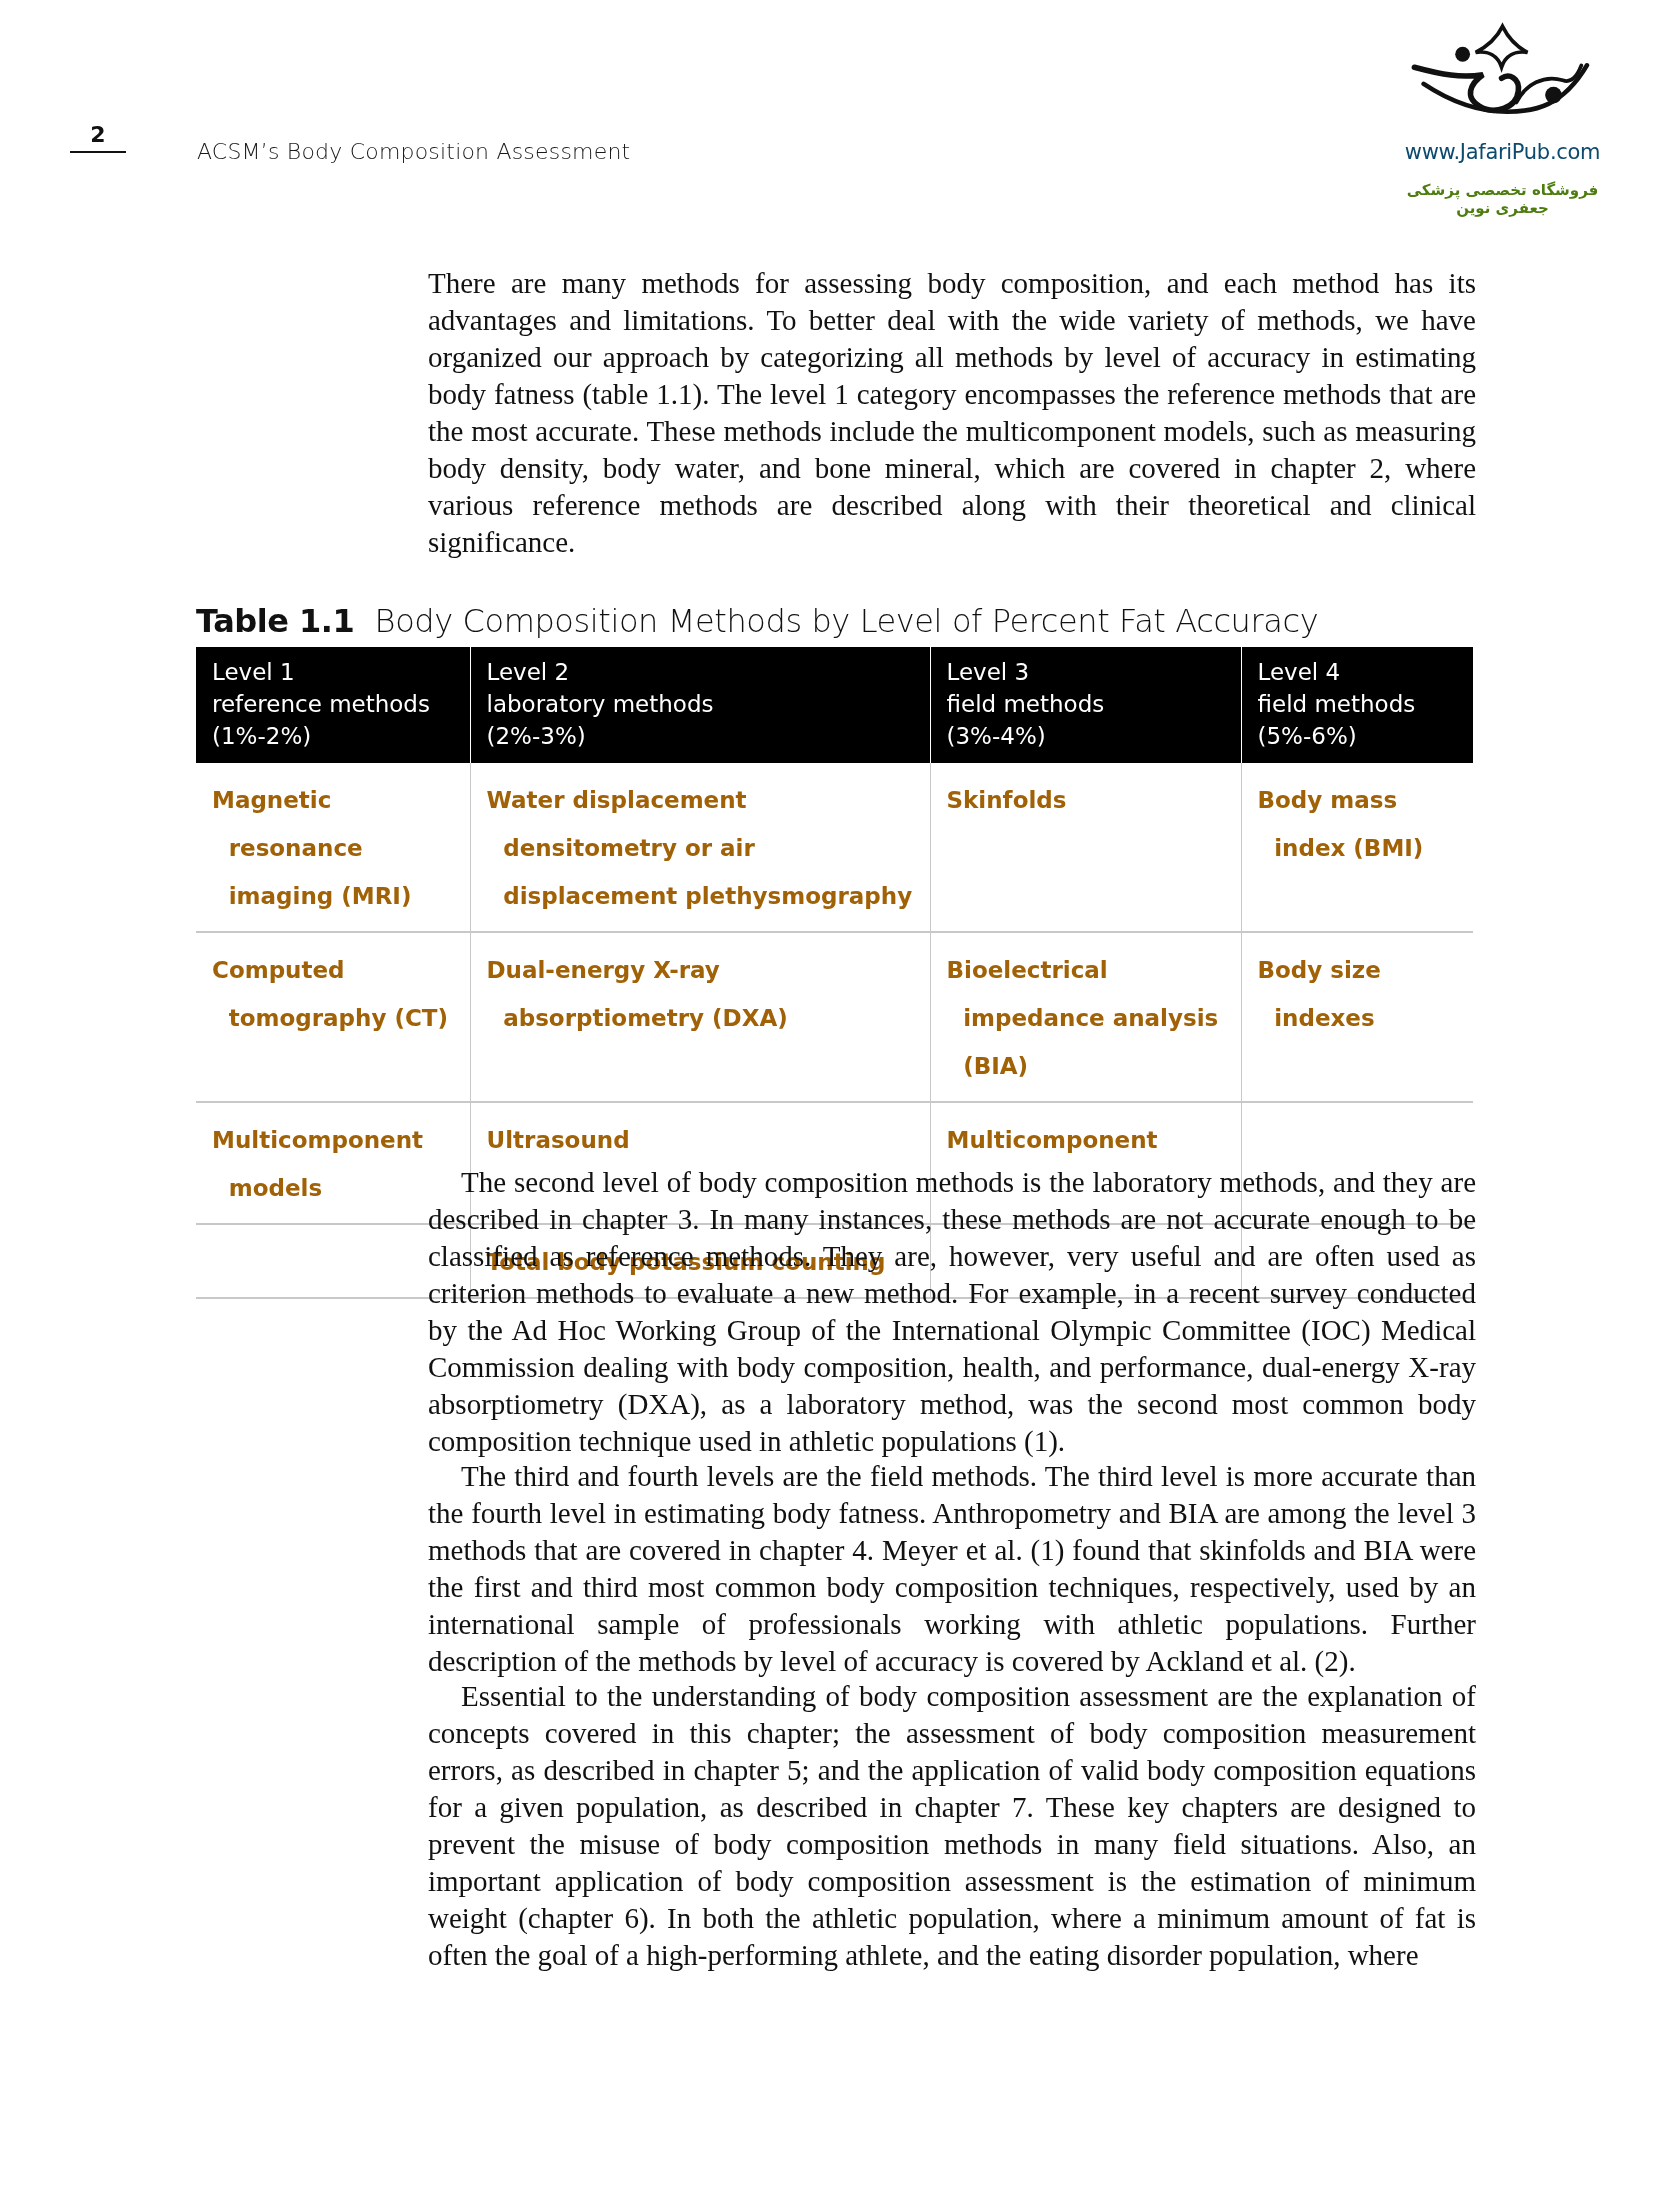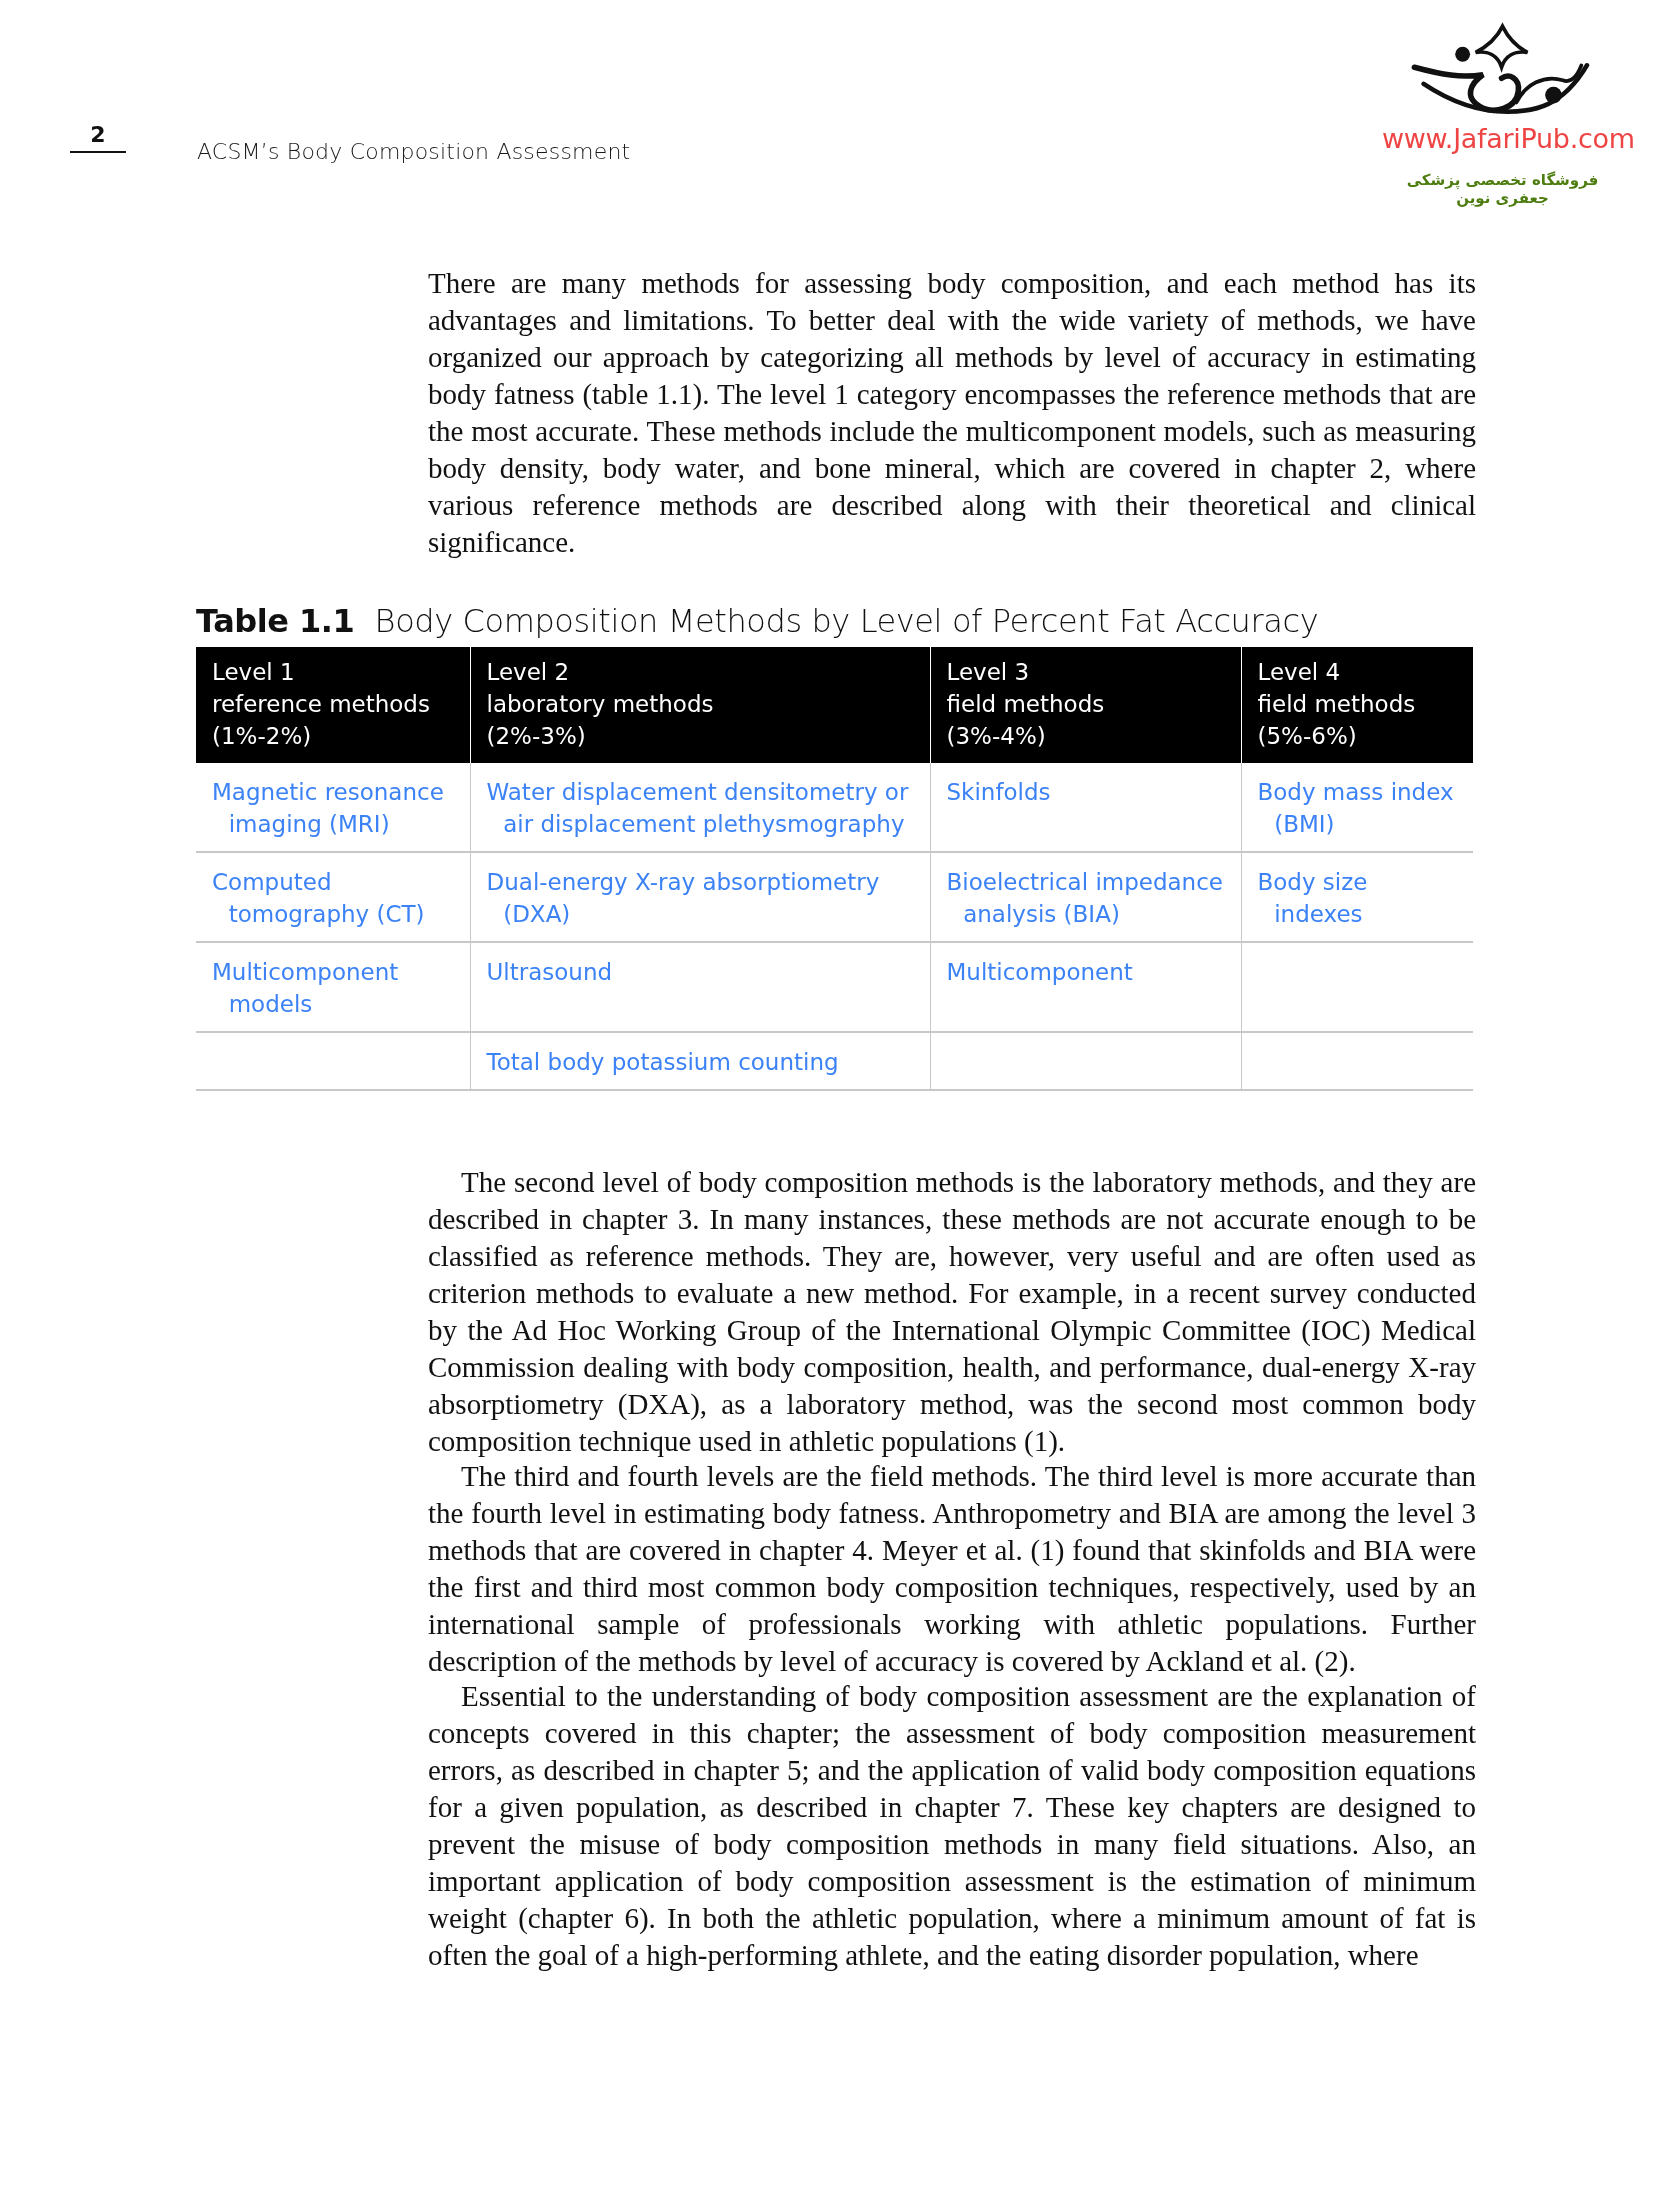--- a/index.html
+++ b/index.html
@@ -2,34 +2,34 @@
 <html style="font-size:15px"><head>
 <meta charset="utf-8">
 <style>
   html, body { margin:0; padding:0; background:#ffffff; }
   body { width:1670px; height:2206px; position:relative; overflow:hidden; color:#111; }
   .running-head { position:absolute; left:70px; top:121px; height:37px; width:649px; font-family:"DejaVu Sans", sans-serif; }
   .page-num { position:absolute; left:0; top:0; width:56px; text-align:center; font-weight:bold; font-size:22px; line-height:28px; border-bottom:2.8px solid #111; padding-bottom:1.9px; }
   .book-title { position:absolute; left:127px; top:18px; font-size:22px; line-height:26px; font-weight:300; letter-spacing:0.2px; color:#1a1a1a; white-space:nowrap; }
   .logo { position:absolute; left:1382px; top:18.6px; width:241px; height:167px; text-align:center; }
   .logo svg { display:block; margin:0 auto; }
-  .logo-url { font-family:"DejaVu Sans", sans-serif; font-size:27px; color:#ef4444; margin-top:2px; letter-spacing:-0.3px; }
+  .logo-url { font-family:"DejaVu Sans", sans-serif; font-size:21px; color:#0c4a6e; margin-top:19px; letter-spacing:-0.3px; }
   .logo-fa { font-family:"DejaVu Sans", sans-serif; font-size:15px; color:#4d7c0f; margin-top:17px; direction:rtl; font-weight:bold; }
 
   .para { position:absolute; left:428px; width:1048px; font-family:"Liberation Serif", "DejaVu Serif", serif; font-size:29px; line-height:37px; text-align:justify; color:#111; }
   .para.indent { text-indent:33px; }
 
   .table-title { position:absolute; left:196px; top:601px; font-family:"DejaVu Sans", sans-serif; font-size:32px; line-height:41px; white-space:nowrap; color:#111; }
   .table-title .num { font-weight:bold; margin-right:20.4px; letter-spacing:-0.5px; }
   .table-title .cap { font-weight:300; letter-spacing:-0.4px; }
 
   table.methods { position:absolute; left:196px; top:647px; width:1276px; border-collapse:collapse; font-family:"DejaVu Sans", sans-serif; table-layout:fixed; }
   table.methods th { background:#000000; color:#fff; font-weight:normal; text-align:left; vertical-align:top; font-size:23px; line-height:32px; padding:9.3px 15px 11px 16px; border-left:1.9px solid #fff; }
   table.methods th:first-child { border-left:none; }
-  table.methods td { font-size:23px; line-height:32px; vertical-align:top; padding:13px 15px 11px 16px; border-left:1.9px solid #c8c8c8; border-bottom:2.8px solid #c8c8c8; color:#3b82f6; font-weight:400; }
+  table.methods td { font-size:23px; line-height:48px; vertical-align:top; padding:13px 15px 11px 16px; border-left:1.9px solid #c8c8c8; border-bottom:2.8px solid #c8c8c8; color:#a16207; font-weight:700; }
   table.methods td:first-child { border-left:none; }
   .cell-text { display:block; padding-left:16.7px; text-indent:-16.7px; }
   col.c1 { width:274px; } col.c2 { width:460px; } col.c3 { width:311px; } col.c4 { width:232px; }
   tr.r-tall td { height:56px; }
   tr.r-short td { height:28px; }
 </style>
 </head>
 <body>
 
 <div class="running-head">

